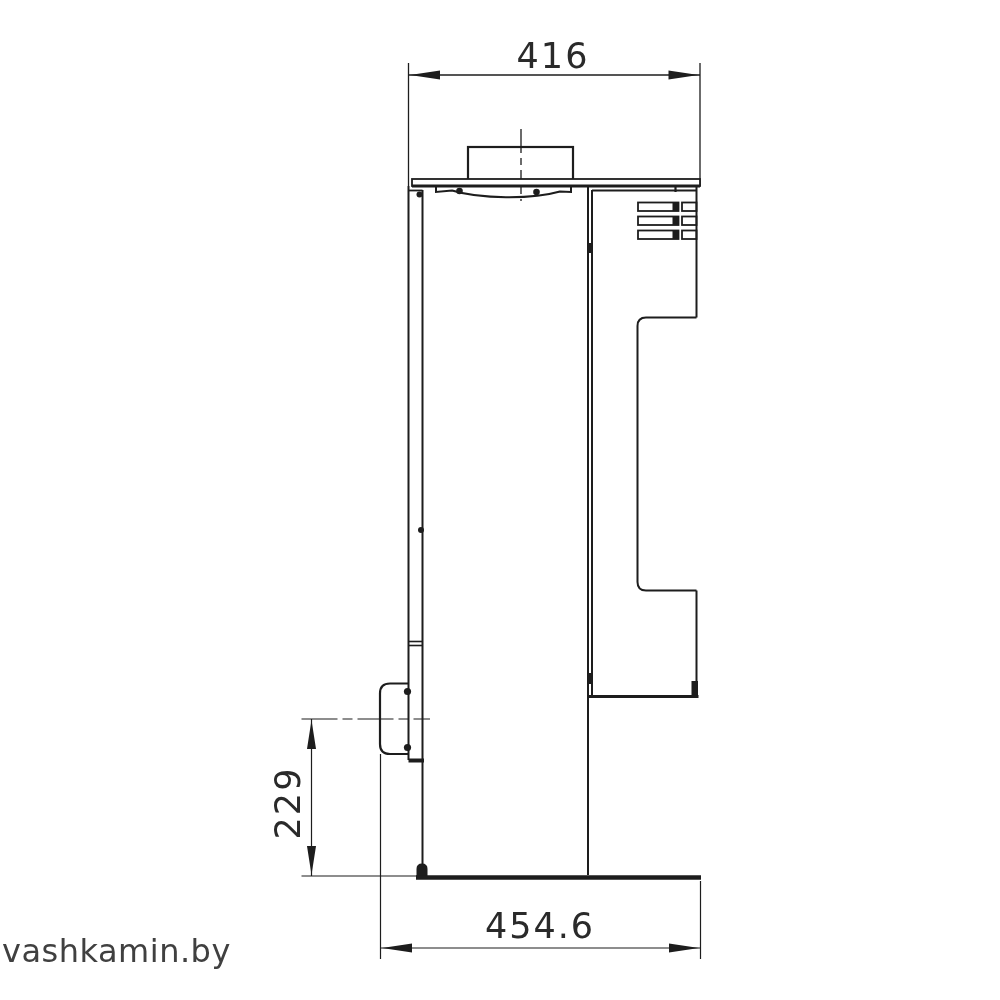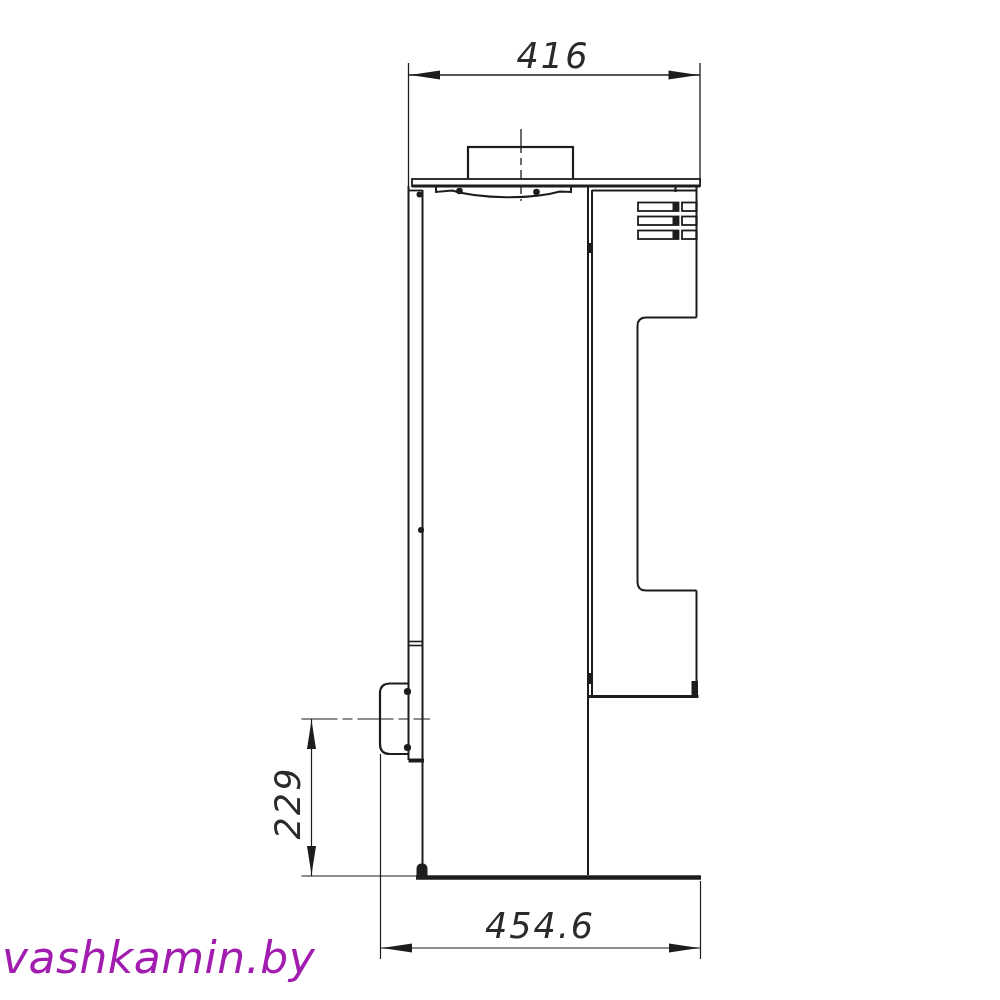--- a/index.html
+++ b/index.html
@@ -2,34 +2,33 @@
 <html><head>
 <meta charset="utf-8">
 <style>
   html,body{margin:0;padding:0;background:#ffffff;}
   #stage{
     position:relative;
     width:1000px;height:1000px;
     background:#ffffff;
     overflow:hidden;
     font-family:"DejaVu Sans", sans-serif;
-    font-style:italic;
   }
   svg text{
     font-family:"DejaVu Sans", sans-serif;
     font-weight:400;
     fill:#2a2a2a;
   }
   .dim-label{ font-size:35px; letter-spacing:2px; }
   #watermark{
     position:absolute;
     left:2px; top:932px;
-    font-size:44px;
+    font-size:32px;
     letter-spacing:0.5px;
-    color:#a21caf;
+    color:#404040;
     font-family:"DejaVu Sans", sans-serif;
     user-select:none;
   }
 </style>
 </head>
 <body>
 
 <div id="stage">
 
   <svg width="1000" height="1000" viewBox="0 0 1000 1000" stroke-linecap="butt" fill="none">

